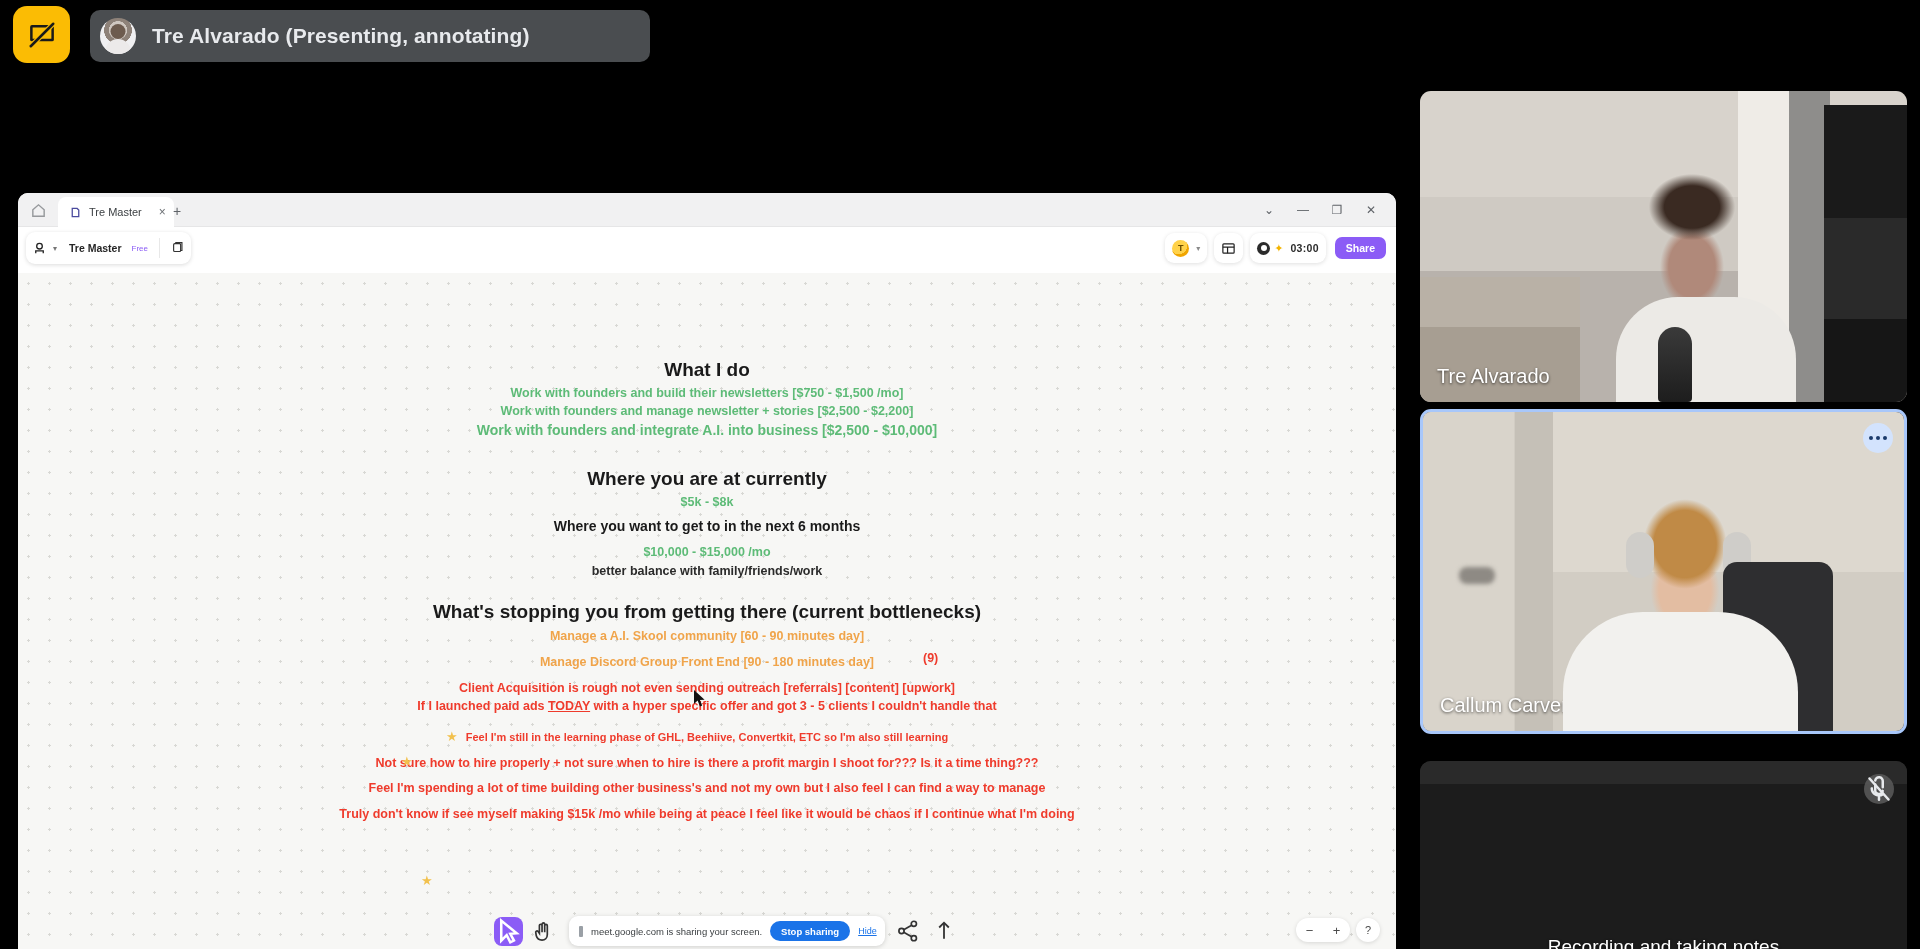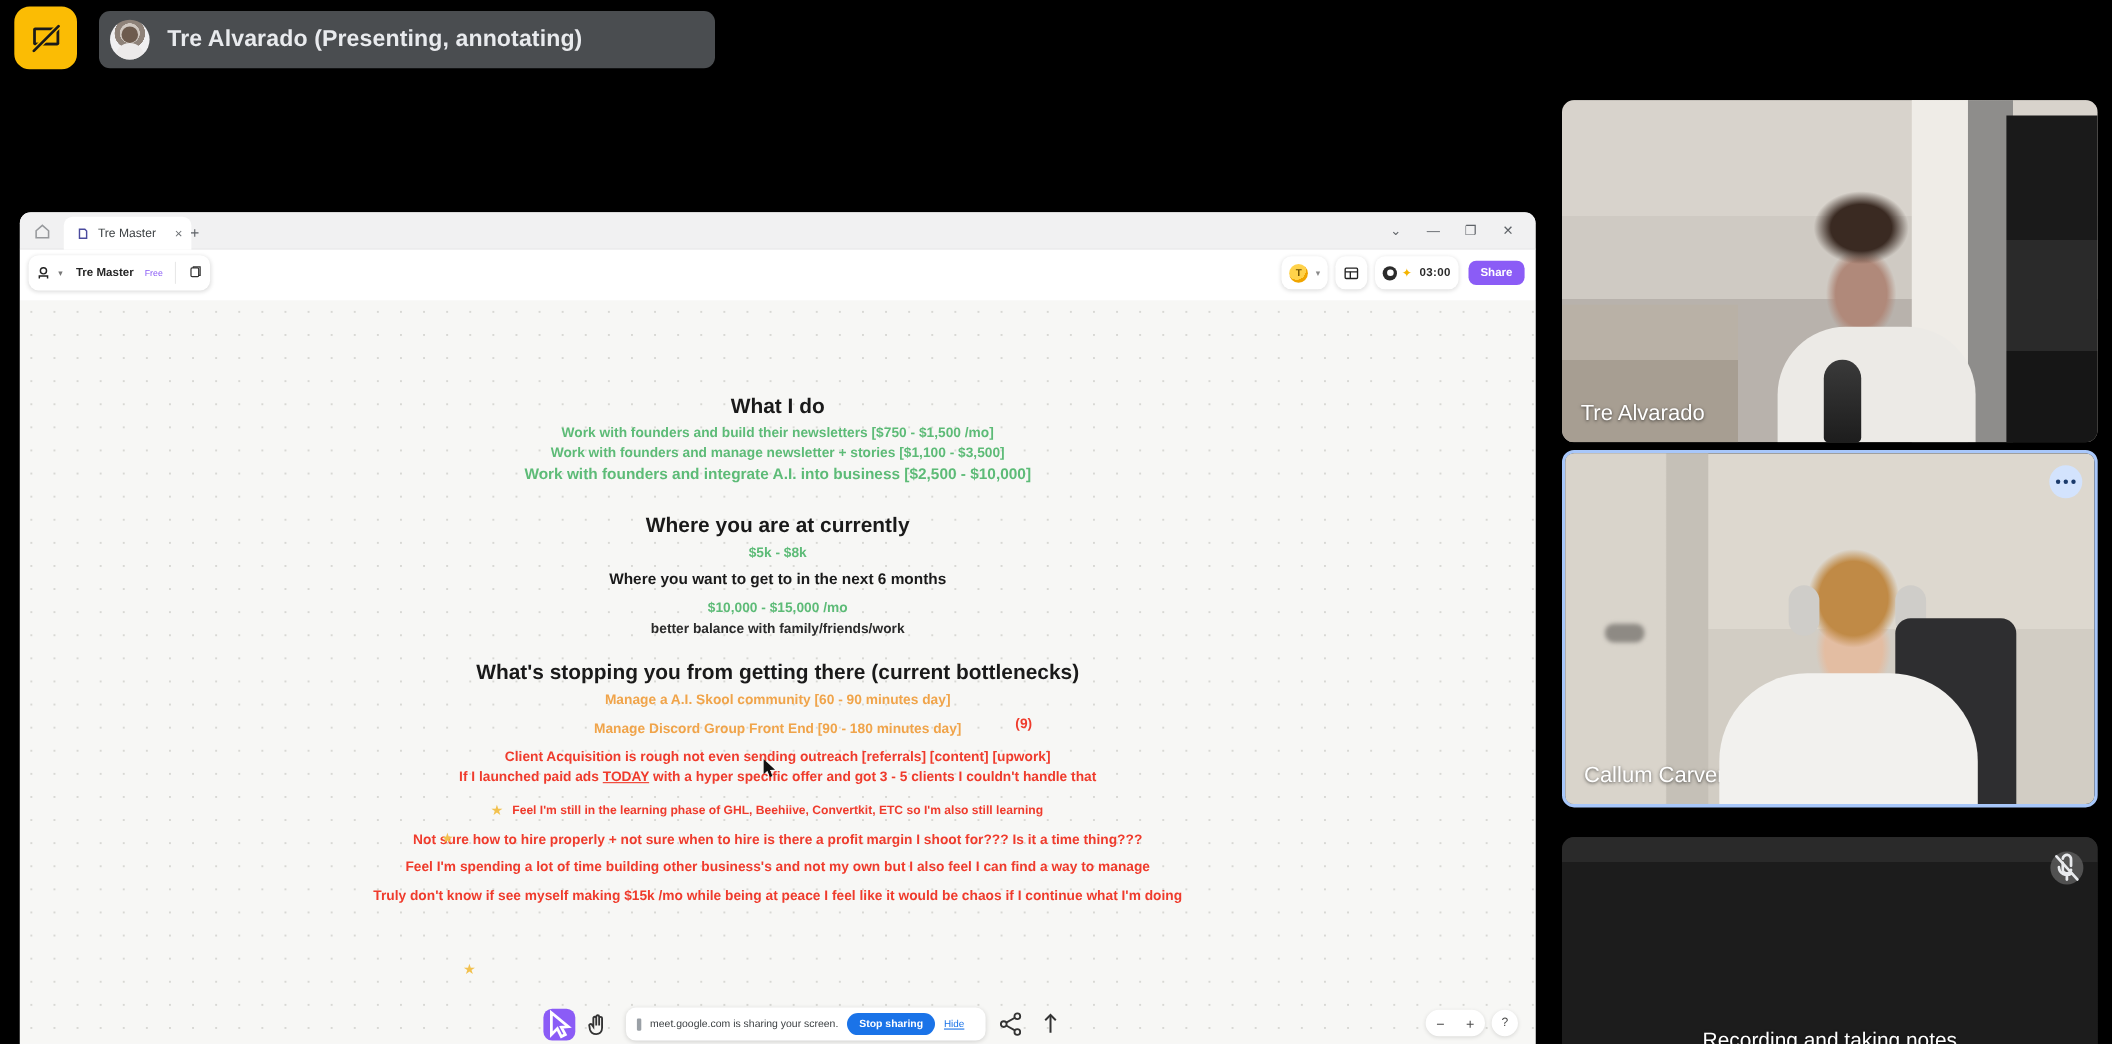--- a/index.html
+++ b/index.html
@@ -159,21 +159,21 @@
     width: 29px; height: 29px; border-radius: 8px; background: #8b5cf6;
     display: flex; align-items: center; justify-content: center; margin-right: 8px;
   }
   #hand-tool {
     width: 24px; height: 24px; display:flex; align-items:center; justify-content:center;
     margin-right: 14px;
   }
   #sharing-pill {
     height: 30px; background: #fff; border-radius: 9px;
     box-shadow: 0 1px 5px rgba(0,0,0,.16);
-    display: flex; align-items: center; padding: 0 19px 0 10px; gap: 8px;
+    display: flex; align-items: center; padding: 0 8px 0 10px; gap: 8px;
   }
   #sharing-dot { width: 4px; height: 11px; background: #9aa0a6; border-radius: 1px; }
   #sharing-text { font-size: 9.5px; color: #3c4043; white-space: nowrap; }
   #stop-sharing {
     background: #1a73e8; color: #fff; border: none; border-radius: 13px;
     height: 20px; padding: 0 11px; font-size: 9.5px; font-weight: 700; cursor: pointer;
     font-family: "Liberation Sans", sans-serif; white-space: nowrap;
   }
   #hide-link { font-size: 9px; color: #1a73e8; text-decoration: underline; cursor: pointer; }
   .bb-icon { width: 26px; height: 26px; display:flex; align-items:center; justify-content:center; margin-left: 10px; }
@@ -364,21 +364,21 @@
       </div>
       <button id="share-btn">Share</button>
     </div>
   </div>
 
   <div id="canvas">
     <div id="board">
 
       <div class="blk h" style="left:0;right:0;top:86px;font-size:19px;">What I do</div>
       <div class="blk line" style="left:0;right:0;top:113px;font-size:12.5px;font-weight:700;color:#5dbb77;">Work with founders and build their newsletters [$750 - $1,500 /mo]</div>
-      <div class="blk line" style="left:0;right:0;top:131px;font-size:12.5px;font-weight:700;color:#5dbb77;">Work with founders and manage newsletter + stories [$1,100 - $3,500]</div>
+      <div class="blk line" style="left:0;right:0;top:131px;font-size:12.5px;font-weight:700;color:#5dbb77;">Work with founders and manage newsletter + stories [$2,500 - $2,200]</div>
       <div class="blk line" style="left:0;right:0;top:149px;font-size:14px;font-weight:700;color:#5dbb77;">Work with founders and integrate A.I. into business [$2,500 - $10,000]</div>
 
       <div class="blk h" style="left:0;right:0;top:195px;font-size:19px;">Where you are at currently</div>
       <div class="blk line" style="left:0;right:0;top:222px;font-size:12.5px;font-weight:700;color:#5dbb77;">$5k - $8k</div>
 
       <div class="blk h" style="left:0;right:0;top:245px;font-size:14px;">Where you want to get to in the next 6 months</div>
       <div class="blk line" style="left:0;right:0;top:272px;font-size:12.5px;font-weight:700;color:#5dbb77;">$10,000 - $15,000 /mo</div>
       <div class="blk line" style="left:0;right:0;top:291px;font-size:12.5px;font-weight:600;color:#2b2b2b;">better balance with family/friends/work</div>
 
       <div class="blk h" style="left:0;right:0;top:328px;font-size:19px;">What's stopping you from getting there (current bottlenecks)</div>

